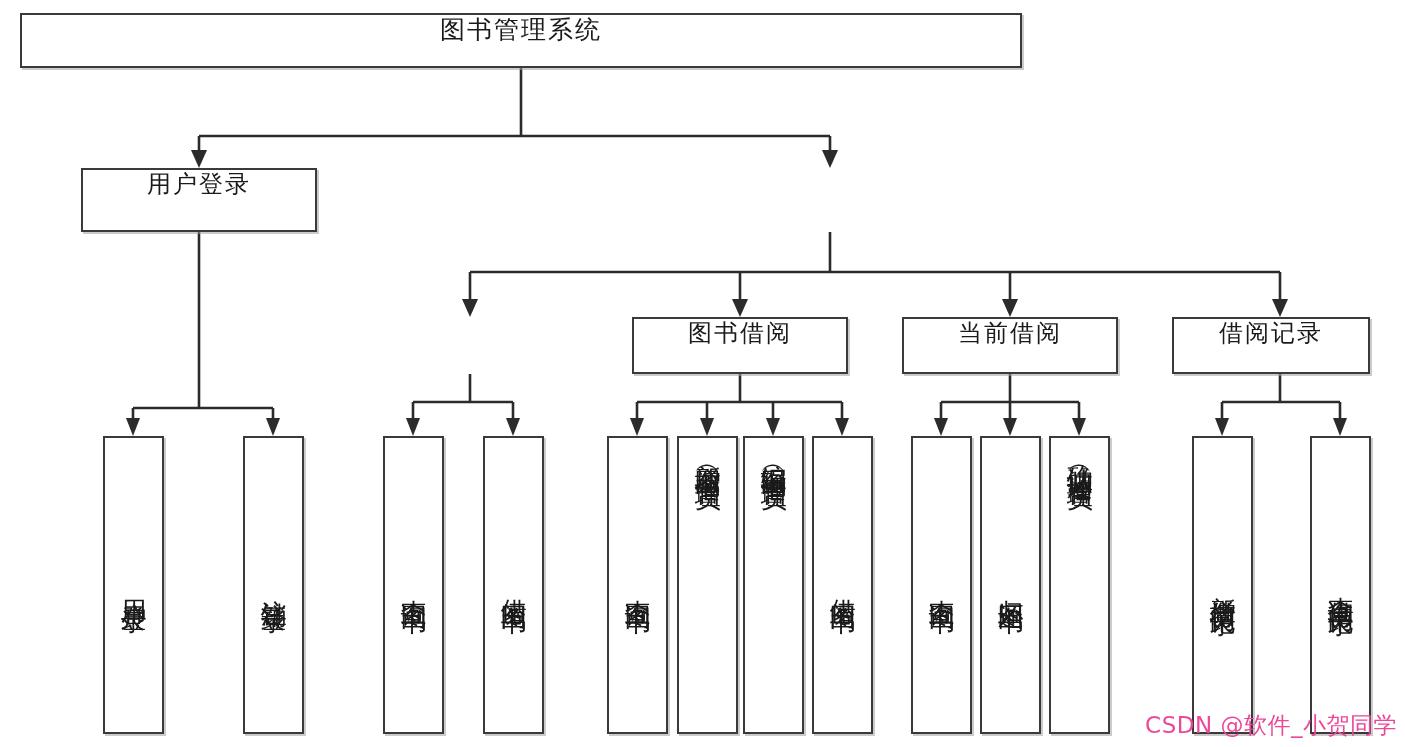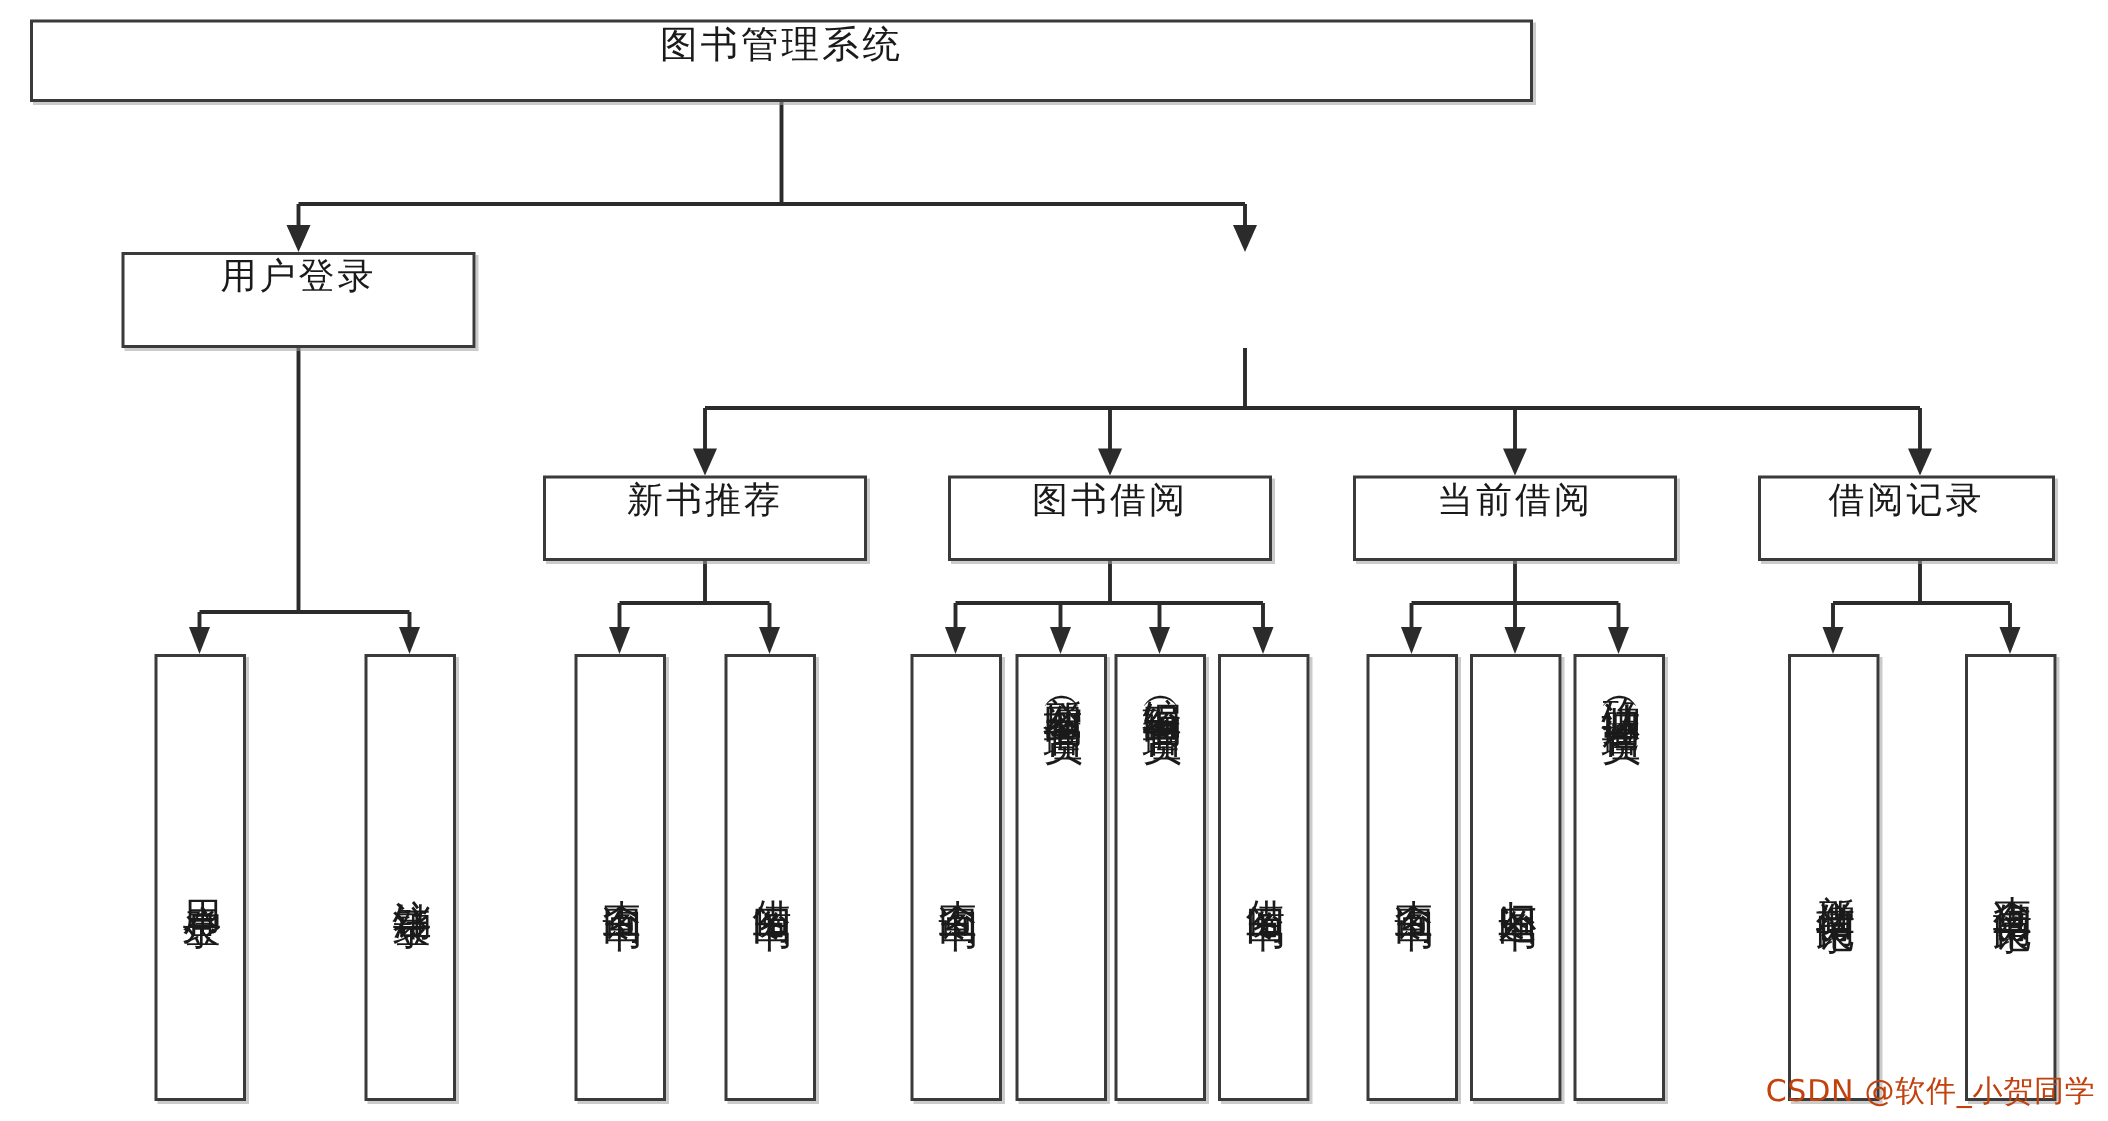--- a/index.html
+++ b/index.html
@@ -73,22 +73,22 @@
     text-align: left;
   }
   .node.tier-leaf.centered {
     align-items: center;
     padding-top: 0;
   }
   #watermark {
     position: absolute;
     right: 8px;
     bottom: 6px;
-    font-size: 20px;
-    color: #c2410c;
+    font-size: 23px;
+    color: #ec4899;
     letter-spacing: 0.5px;
     z-index: 5;
     white-space: nowrap;
   }
 </style>
 </head>
 <body>
 
 <div id="diagram-root">
 
@@ -168,23 +168,20 @@
   </svg>
 
   <div class="node tier-root" style="left:20px; top:13px; width:1002px; height:55px;">
     <span class="node-label">图书管理系统</span>
   </div>
 
   <div class="node tier-2" style="left:81px; top:168px; width:236px; height:64px;">
     <span class="node-label">用户登录</span>
   </div>
 
-  <div class="node tier-3" style="left:362px; top:317px; width:216px; height:57px;">
-    <span class="node-label">新书推荐</span>
-  </div>
   <div class="node tier-3" style="left:632px; top:317px; width:216px; height:57px;">
     <span class="node-label">图书借阅</span>
   </div>
   <div class="node tier-3" style="left:902px; top:317px; width:216px; height:57px;">
     <span class="node-label">当前借阅</span>
   </div>
   <div class="node tier-3" style="left:1172px; top:317px; width:198px; height:57px;">
     <span class="node-label">借阅记录</span>
   </div>
 

